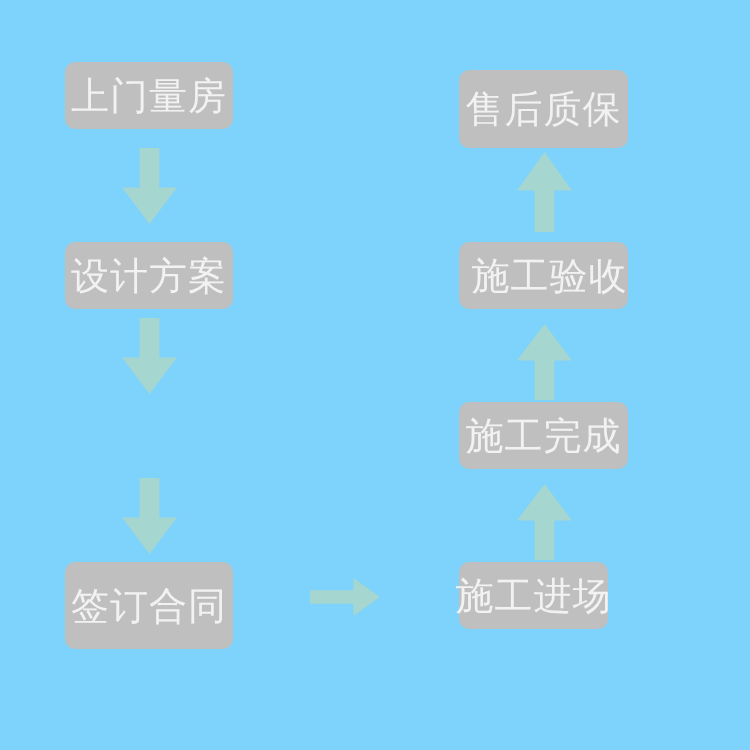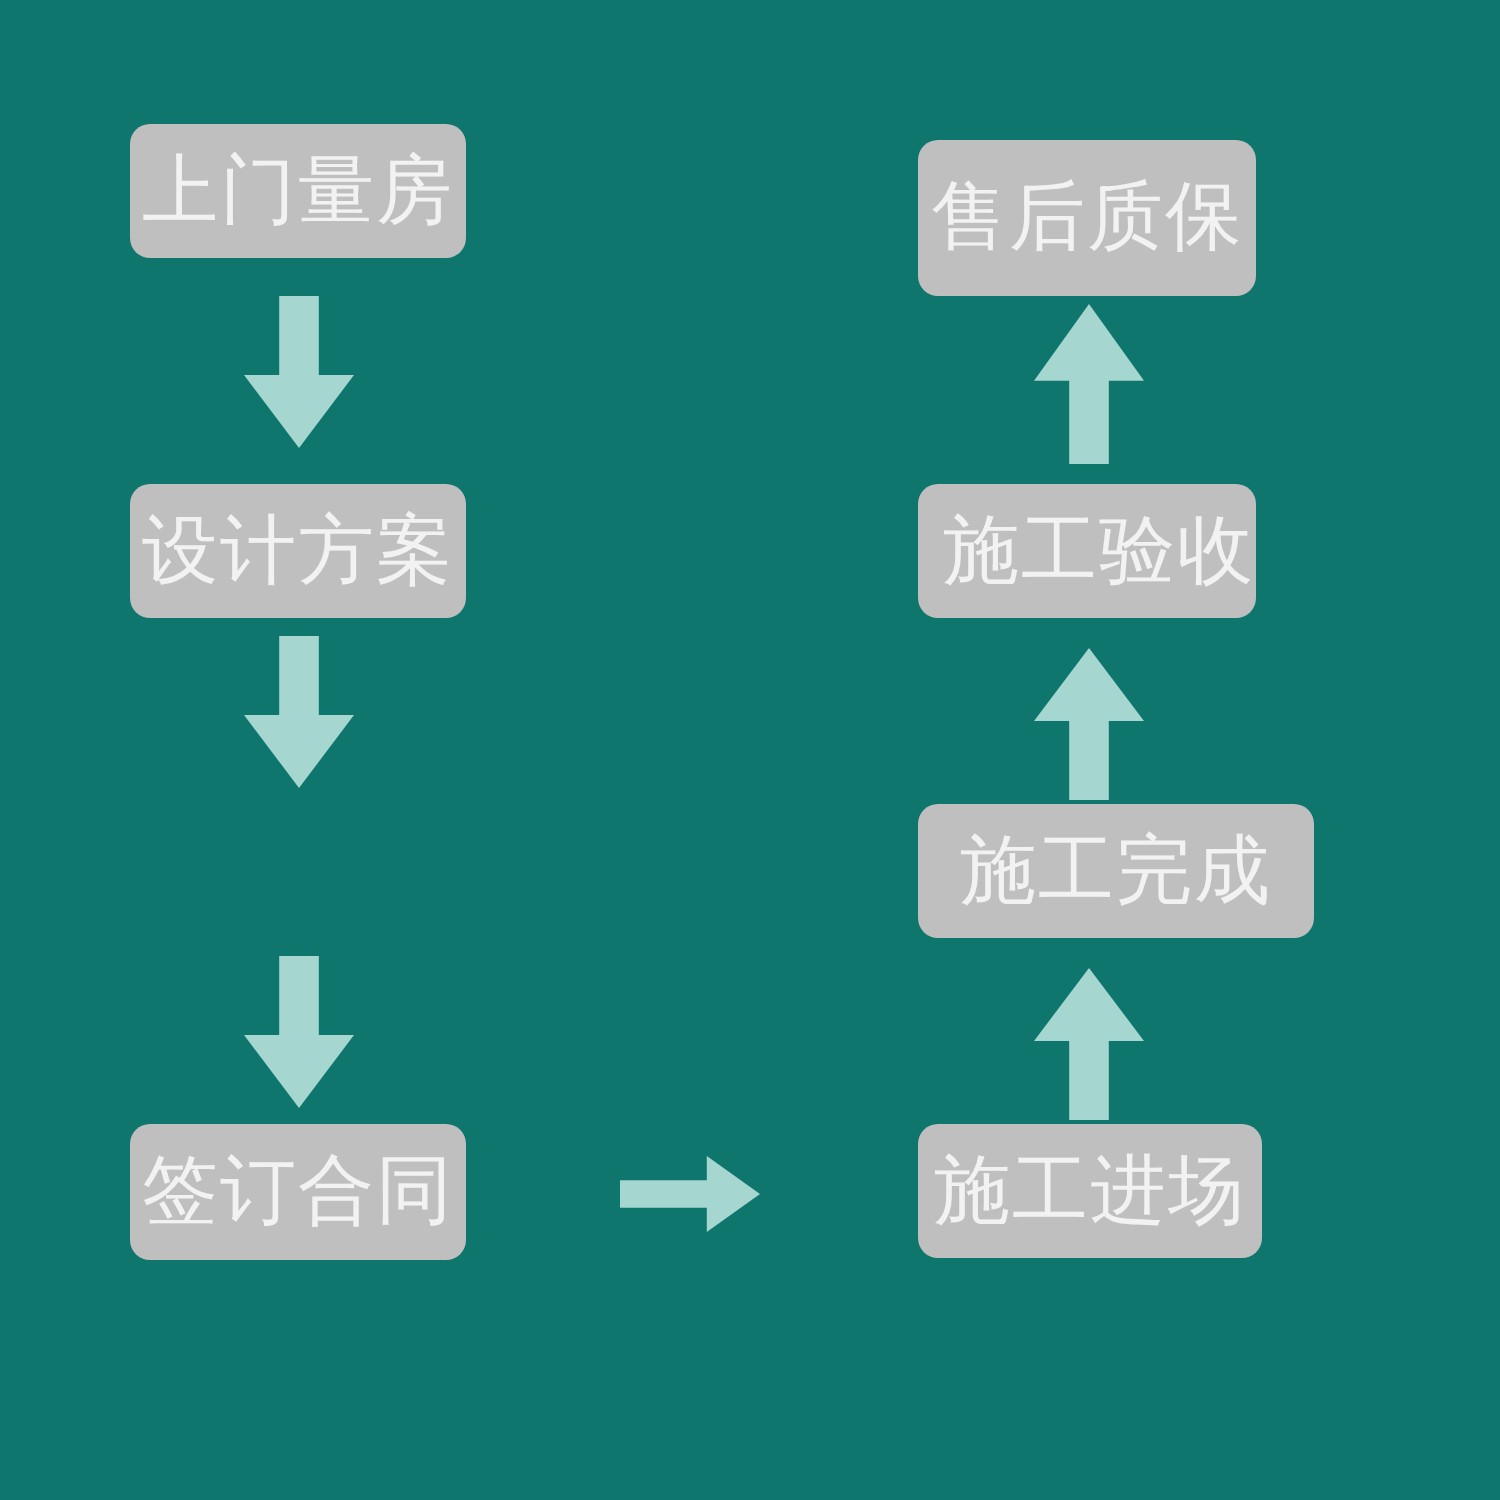--- a/index.html
+++ b/index.html
@@ -41,48 +41,48 @@
   .arrow svg {
     display: block;
     width: 100%;
     height: 100%;
     overflow: visible;
   }
 </style>
 </head>
 <body>
 
-<div id="canvas" style="background: #0f766e;">
+<div id="canvas" style="background: #7dd3fc;">
 
   <div class="node" style="left: 65px; top: 62px; width: 168px; height: 67px; background: rgb(191, 191, 191);">
     <span class="node-label" style="color: rgb(242, 242, 242);">上门量房</span>
   </div>
 
   <div class="node" style="left: 65px; top: 242px; width: 168px; height: 67px; background: rgb(191, 191, 191);">
     <span class="node-label" style="color: rgb(242, 242, 242);">设计方案</span>
   </div>
 
 
-  <div class="node" style="left: 65px; top: 562px; width: 168px; height: 68px; background: rgb(191, 191, 191);">
+  <div class="node" style="left: 65px; top: 562px; width: 168px; height: 87px; background: rgb(191, 191, 191);">
     <span class="node-label" style="color: rgb(242, 242, 242);">签订合同</span>
   </div>
 
   <div class="node" style="left: 459px; top: 70px; width: 169px; height: 78px; background: rgb(191, 191, 191);">
     <span class="node-label" style="color: rgb(242, 242, 242);">售后质保</span>
   </div>
 
   <div class="node" style="left: 459px; top: 242px; width: 169px; height: 67px; background: rgb(191, 191, 191); padding-left: 12px;">
     <span class="node-label" style="color: rgb(242, 242, 242);">施工验收</span>
   </div>
 
-  <div class="node" style="left: 459px; top: 402px; width: 198px; height: 67px; background: rgb(191, 191, 191);">
+  <div class="node" style="left: 459px; top: 402px; width: 169px; height: 67px; background: rgb(191, 191, 191);">
     <span class="node-label" style="color: rgb(242, 242, 242);">施工完成</span>
   </div>
 
-  <div class="node" style="left: 459px; top: 562px; width: 172px; height: 67px; background: rgb(191, 191, 191);">
+  <div class="node" style="left: 459px; top: 562px; width: 149px; height: 67px; background: rgb(191, 191, 191);">
     <span class="node-label" style="color: rgb(242, 242, 242);">施工进场</span>
   </div>
 
   <div class="arrow" style="left: 122px; top: 148px; width: 55px; height: 76px;">
       <svg viewBox="0 0 100 100" preserveAspectRatio="none" aria-hidden="true">
         <polygon points="32,0 68,0 68,52 100,52 50,100 0,52 32,52" fill="#a5d6d0"></polygon>
       </svg>
     </div>
   <div class="arrow" style="left: 122px; top: 318px; width: 55px; height: 76px;">
       <svg viewBox="0 0 100 100" preserveAspectRatio="none" aria-hidden="true">

